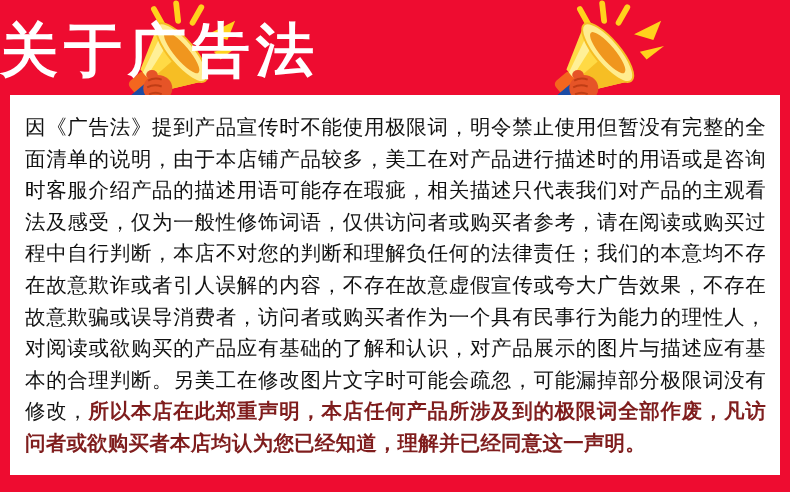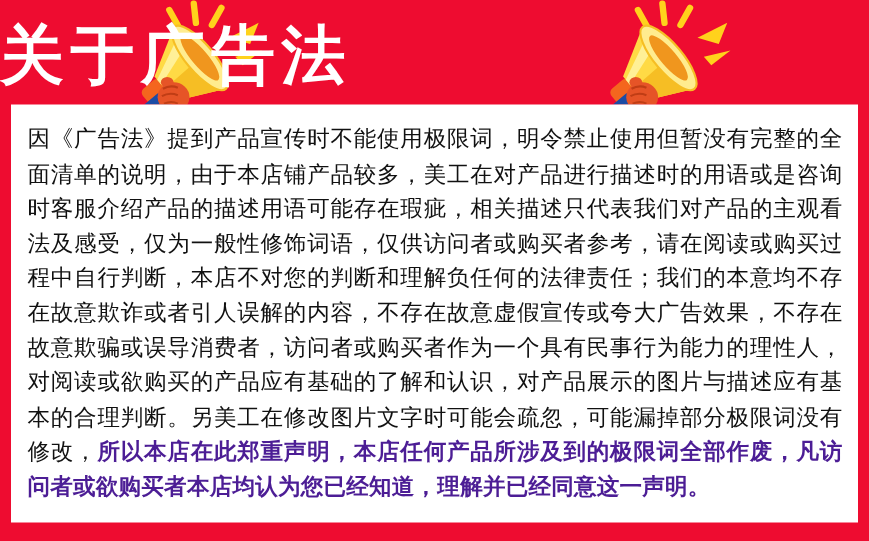--- a/index.html
+++ b/index.html
@@ -53,21 +53,21 @@
   .disclaimer-text {
     margin: 0;
     font-size: 20.5px;
     line-height: 31.6px;
     letter-spacing: 0.2px;
     color: #111111;
     text-align: justify;
   }
   .disclaimer-text strong {
     font-weight: bold;
-    color: #4c1d95;
+    color: #7f1d1d;
   }
 </style>
 </head>
 <body>
 
 <div class="banner">
 
   <svg class="mega left" viewBox="0 0 120 115" aria-hidden="true">
     <g stroke="#FFD21C" stroke-width="6" stroke-linecap="round">
       <line x1="42" y1="26" x2="32" y2="8"></line>

